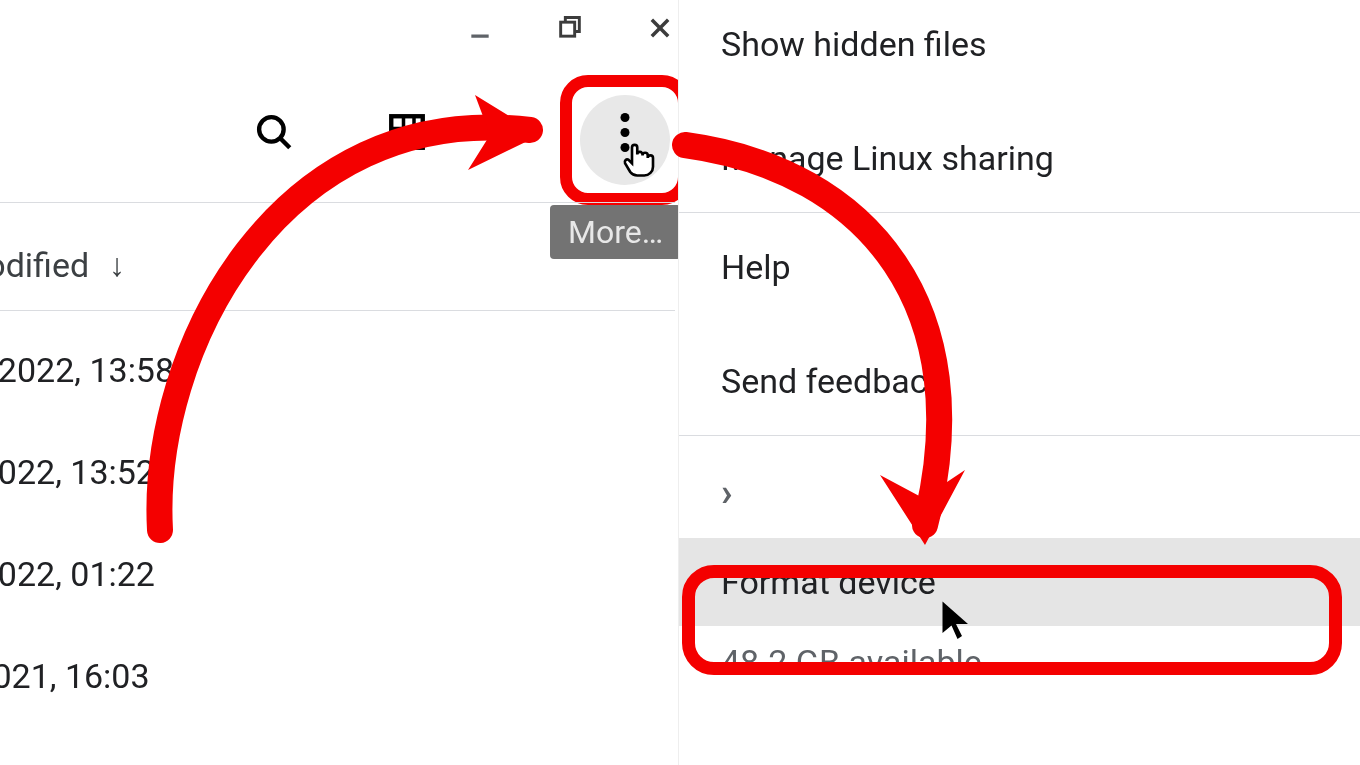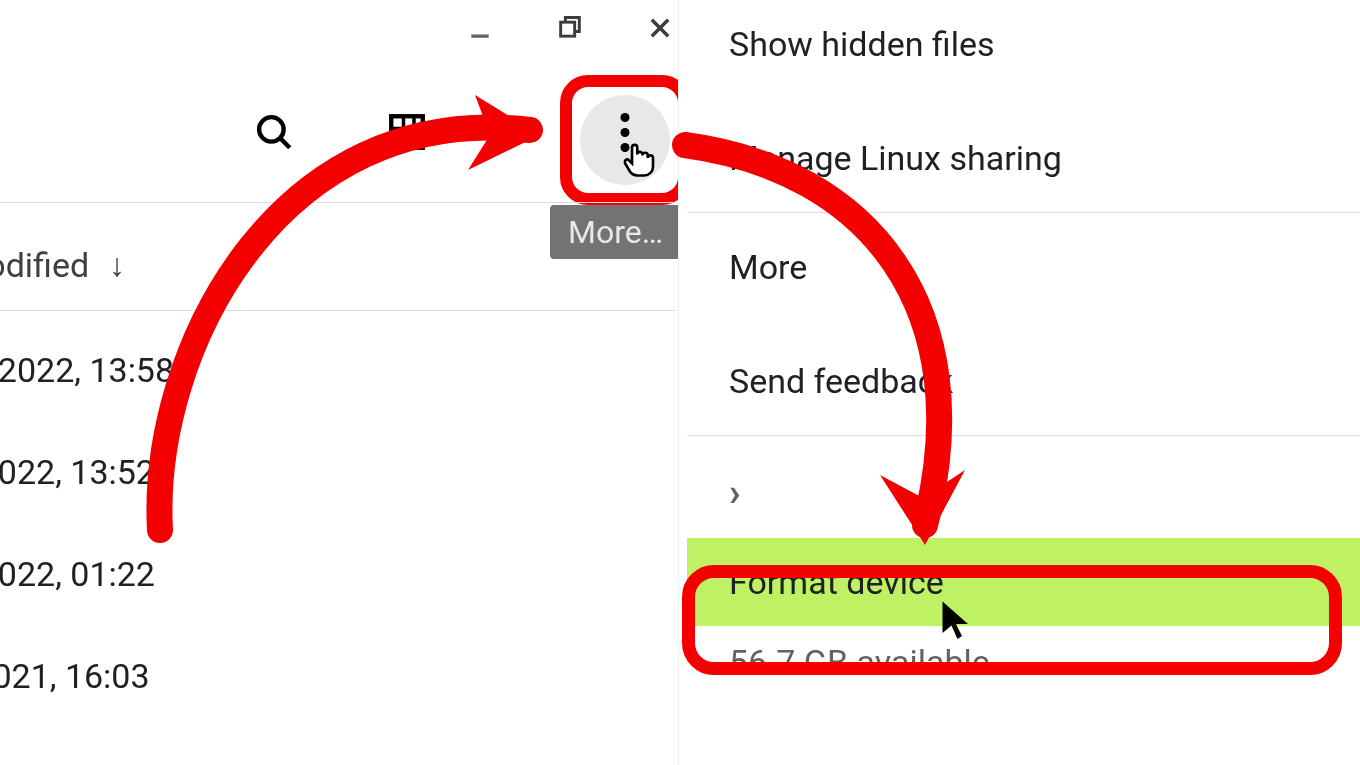--- a/index.html
+++ b/index.html
@@ -157,32 +157,31 @@
     
     
     .menu-panel {
       position: absolute;
       top: 0;
       left: 678px;
       width: 682px;
       height: 765px;
       background: #fff;
       border-left: 1px solid #eee;
-      padding-left: 8px;
     }
     .menu-item {
       padding: 24px 42px;
       font-size: 34px;
       color: #202124;
       display: flex;
       align-items: center;
       justify-content: space-between;
     }
     .menu-item.hover {
-      background: #bef264;
+      background: #e5e5e5;
     }
     .menu-divider {
       height: 1px;
       background: #dadce0;
       margin: 0;
     }
     .menu-spacer-sm { height: 10px; }
     .menu-spacer-md { height: 26px; }
     
     .chevron {
@@ -300,36 +299,36 @@
     <span>Show hidden files</span>
   </div>
   <div class="menu-spacer-md"></div>
   <div class="menu-item">
     <span>Manage Linux sharing</span>
   </div>
   <div class="menu-spacer-sm"></div>
   <div class="menu-divider"></div>
   <div class="menu-spacer-sm"></div>
   <div class="menu-item">
-    <span>More</span>
+    <span>Help</span>
   </div>
   <div class="menu-spacer-md"></div>
   <div class="menu-item">
     <span>Send feedback</span>
   </div>
   <div class="menu-spacer-sm"></div>
   <div class="menu-divider"></div>
   <div class="menu-spacer-sm"></div>
   <div class="menu-item">
     <span class="chevron">›</span>
   </div>
   <div class="menu-item hover">
     <span>Format device</span>
   </div>
-  <div class="storage-info">56.7 GB available</div>
+  <div class="storage-info">48.2 GB available</div>
 </div>
 
 <div class="format-highlight"></div>
 
 <svg class="mouse-cursor" width="32" height="42" viewBox="0 0 20 28">
   <path d="M1 1 L1 22 L7 17 L11 26 L14 24 L10 16 L18 16 Z" fill="#000"></path>
 </svg>
 
 <svg class="annotation-layer" width="1360" height="765">
 

